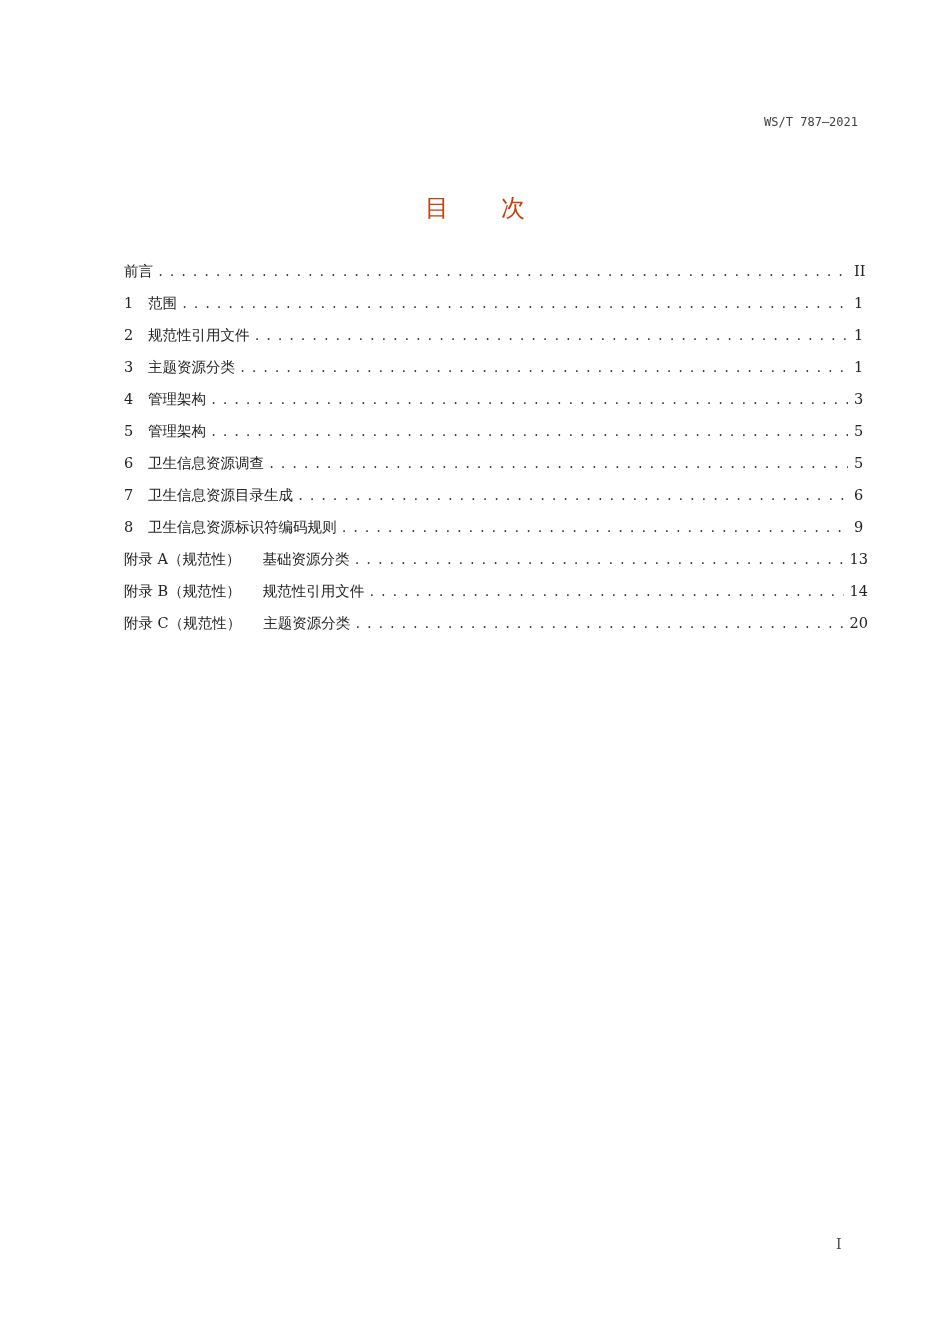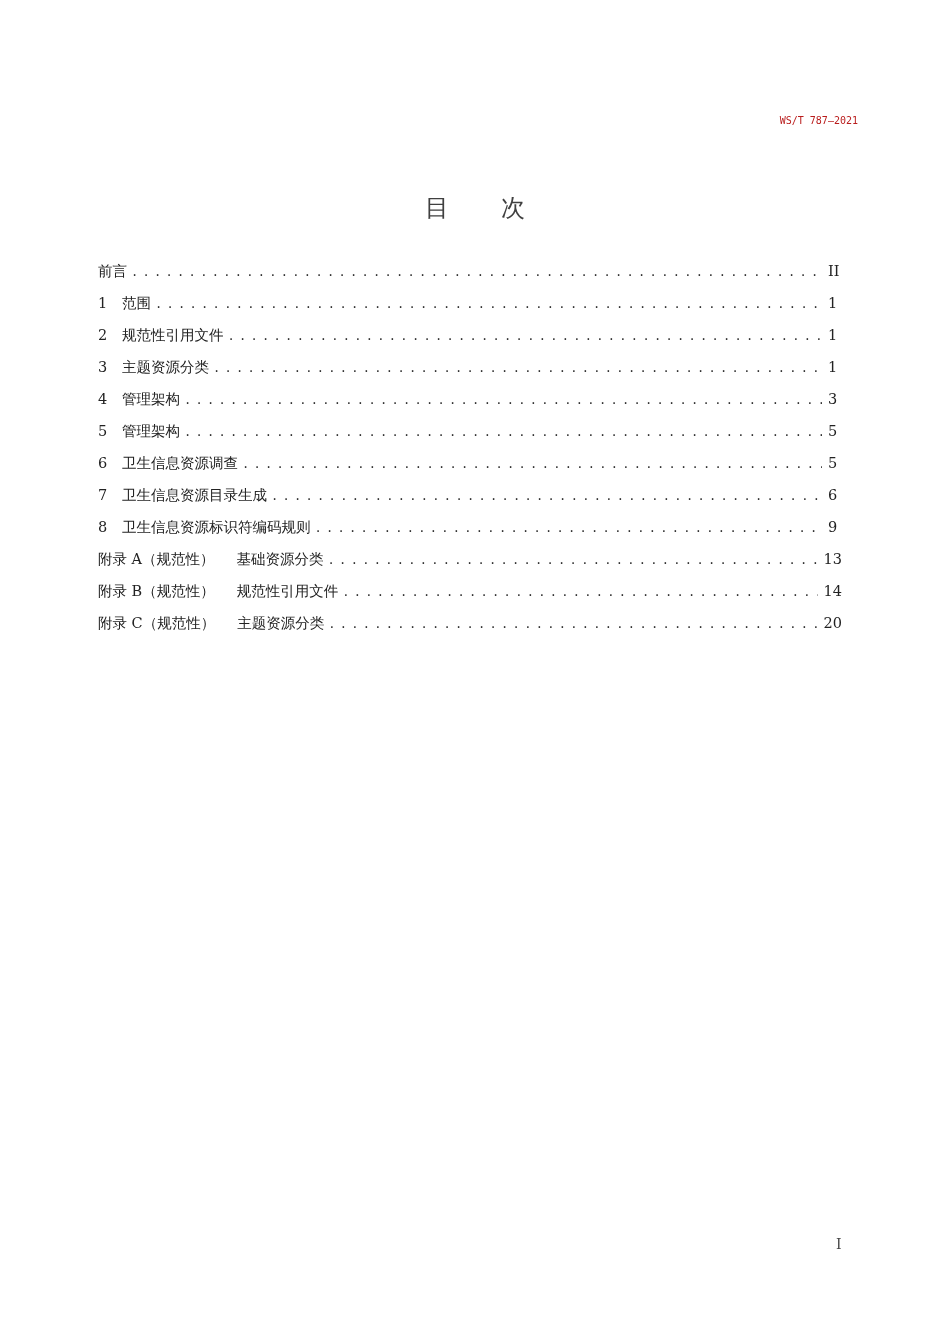--- a/index.html
+++ b/index.html
@@ -13,44 +13,44 @@
       height: 1344px;
       background: #ffffff;
       overflow: hidden;
       color: #1a1a1a;
     }
     .std-code {
       position: absolute;
       top: 115px;
       right: 92px;
       font-family: "DejaVu Sans Mono", "Liberation Mono", monospace;
-      font-size: 10px;
-      color: #b91c1c;
+      font-size: 12px;
+      color: #404040;
       letter-spacing: 0;
     }
     .toc-title {
       position: absolute;
       top: 192px;
       left: 0;
       width: 100%;
       text-align: center;
       font-family: "DejaVu Sans", sans-serif;
       font-size: 24px;
-      color: #404040;
+      color: #c2410c;
     }
     .toc-title span {
       display: inline-block;
     }
     .toc-title .gap {
       width: 52px;
     }
     .toc {
       position: absolute;
       top: 262px;
-      left: 98px;
+      left: 124px;
       width: 744px;
     }
     .toc-row {
       display: flex;
       align-items: baseline;
       height: 32px;
       font-family: "DejaVu Serif", "Liberation Serif", serif;
       font-size: 14.5px;
       color: #222;
     }

